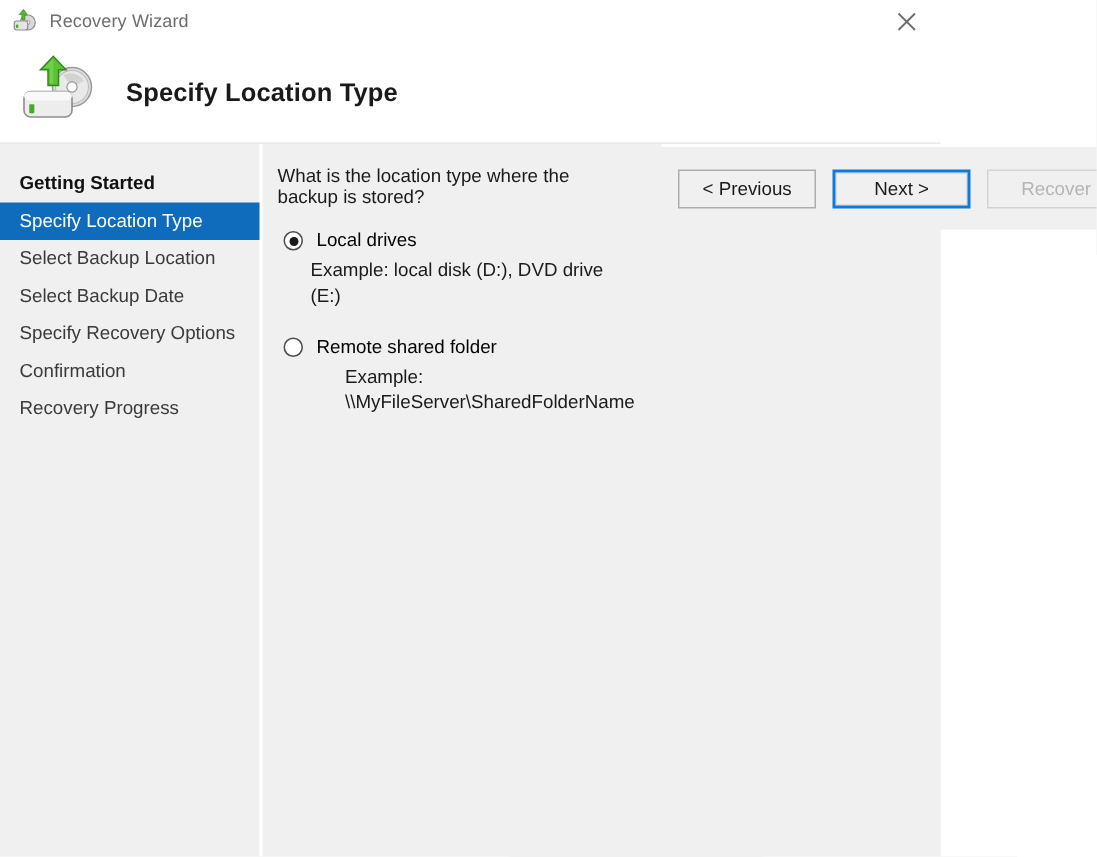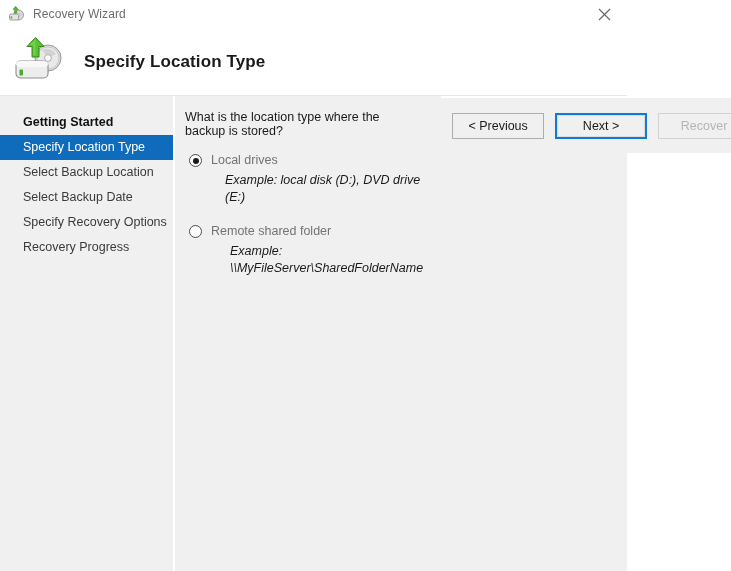--- a/index.html
+++ b/index.html
@@ -100,21 +100,21 @@
     width: 175px;
     background: #f0f0f0;
     padding-top: 14px;
     box-sizing: border-box;
     border-right: 2px solid #ffffff;
     position: relative;
   }
   .nav-item {
     height: 25px;
     line-height: 25px;
-    padding-left: 23px;
+    padding-left: 13px;
     font-size: 12.5px;
     color: #3a3a3a;
     white-space: nowrap;
     box-sizing: border-box;
     cursor: default;
   }
   .nav-item.done {
     color: #111111;
     font-weight: bold;
   }
@@ -165,29 +165,28 @@
     top: 50%;
     width: 6px;
     height: 6px;
     margin-left: -3px;
     margin-top: -3px;
     border-radius: 50%;
     background: #1a1a1a;
   }
   .option-label {
     font-size: 12.5px;
-    color: #737373;
+    color: #000000;
     line-height: 18px;
   }
   .option-example {
     font-size: 12.5px;
     color: #1a1a1a;
-    margin: 3px 0 16px 40px;
+    margin: 3px 0 16px 22px;
     line-height: 17px;
-    font-style: italic;
   }
   .option-example.second { margin-left: 45px; margin-bottom: 0; }
 
   
   .footer {
     flex: 0 0 57px;
     height: 57px;
     background: #f0f0f0;
     border-top: 2px solid #ffffff;
     display: flex;
@@ -265,20 +264,21 @@
   </div>
 
   <div class="body">
 
     <div class="sidebar">
       <div class="nav-item done">Getting Started</div>
       <div class="nav-item active">Specify Location Type</div>
       <div class="nav-item">Select Backup Location</div>
       <div class="nav-item">Select Backup Date</div>
       <div class="nav-item">Specify Recovery Options</div>
+      <div class="nav-item">Confirmation</div>
       <div class="nav-item">Recovery Progress</div>
     </div>
 
     <div class="content-wrap">
 
       <div class="content">
         <p class="question">What is the location type where the backup is stored?</p>
 
         <div class="option-row">
           <span class="radio checked"></span>

